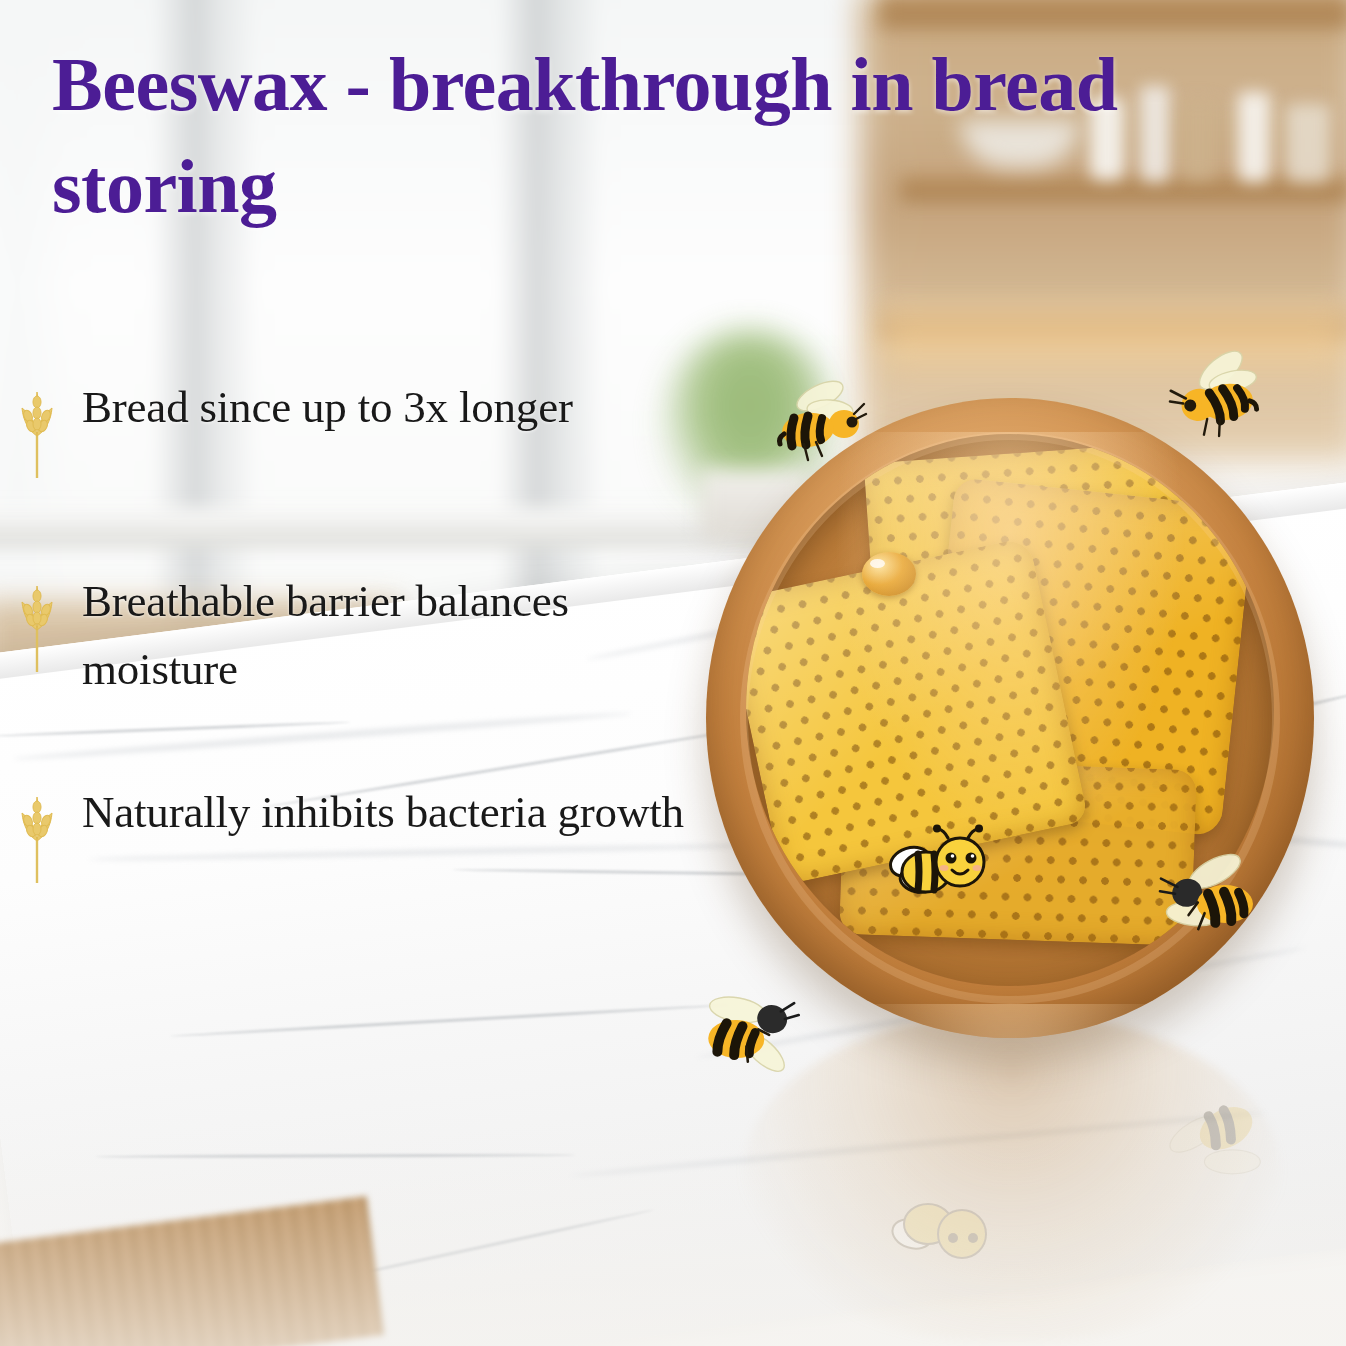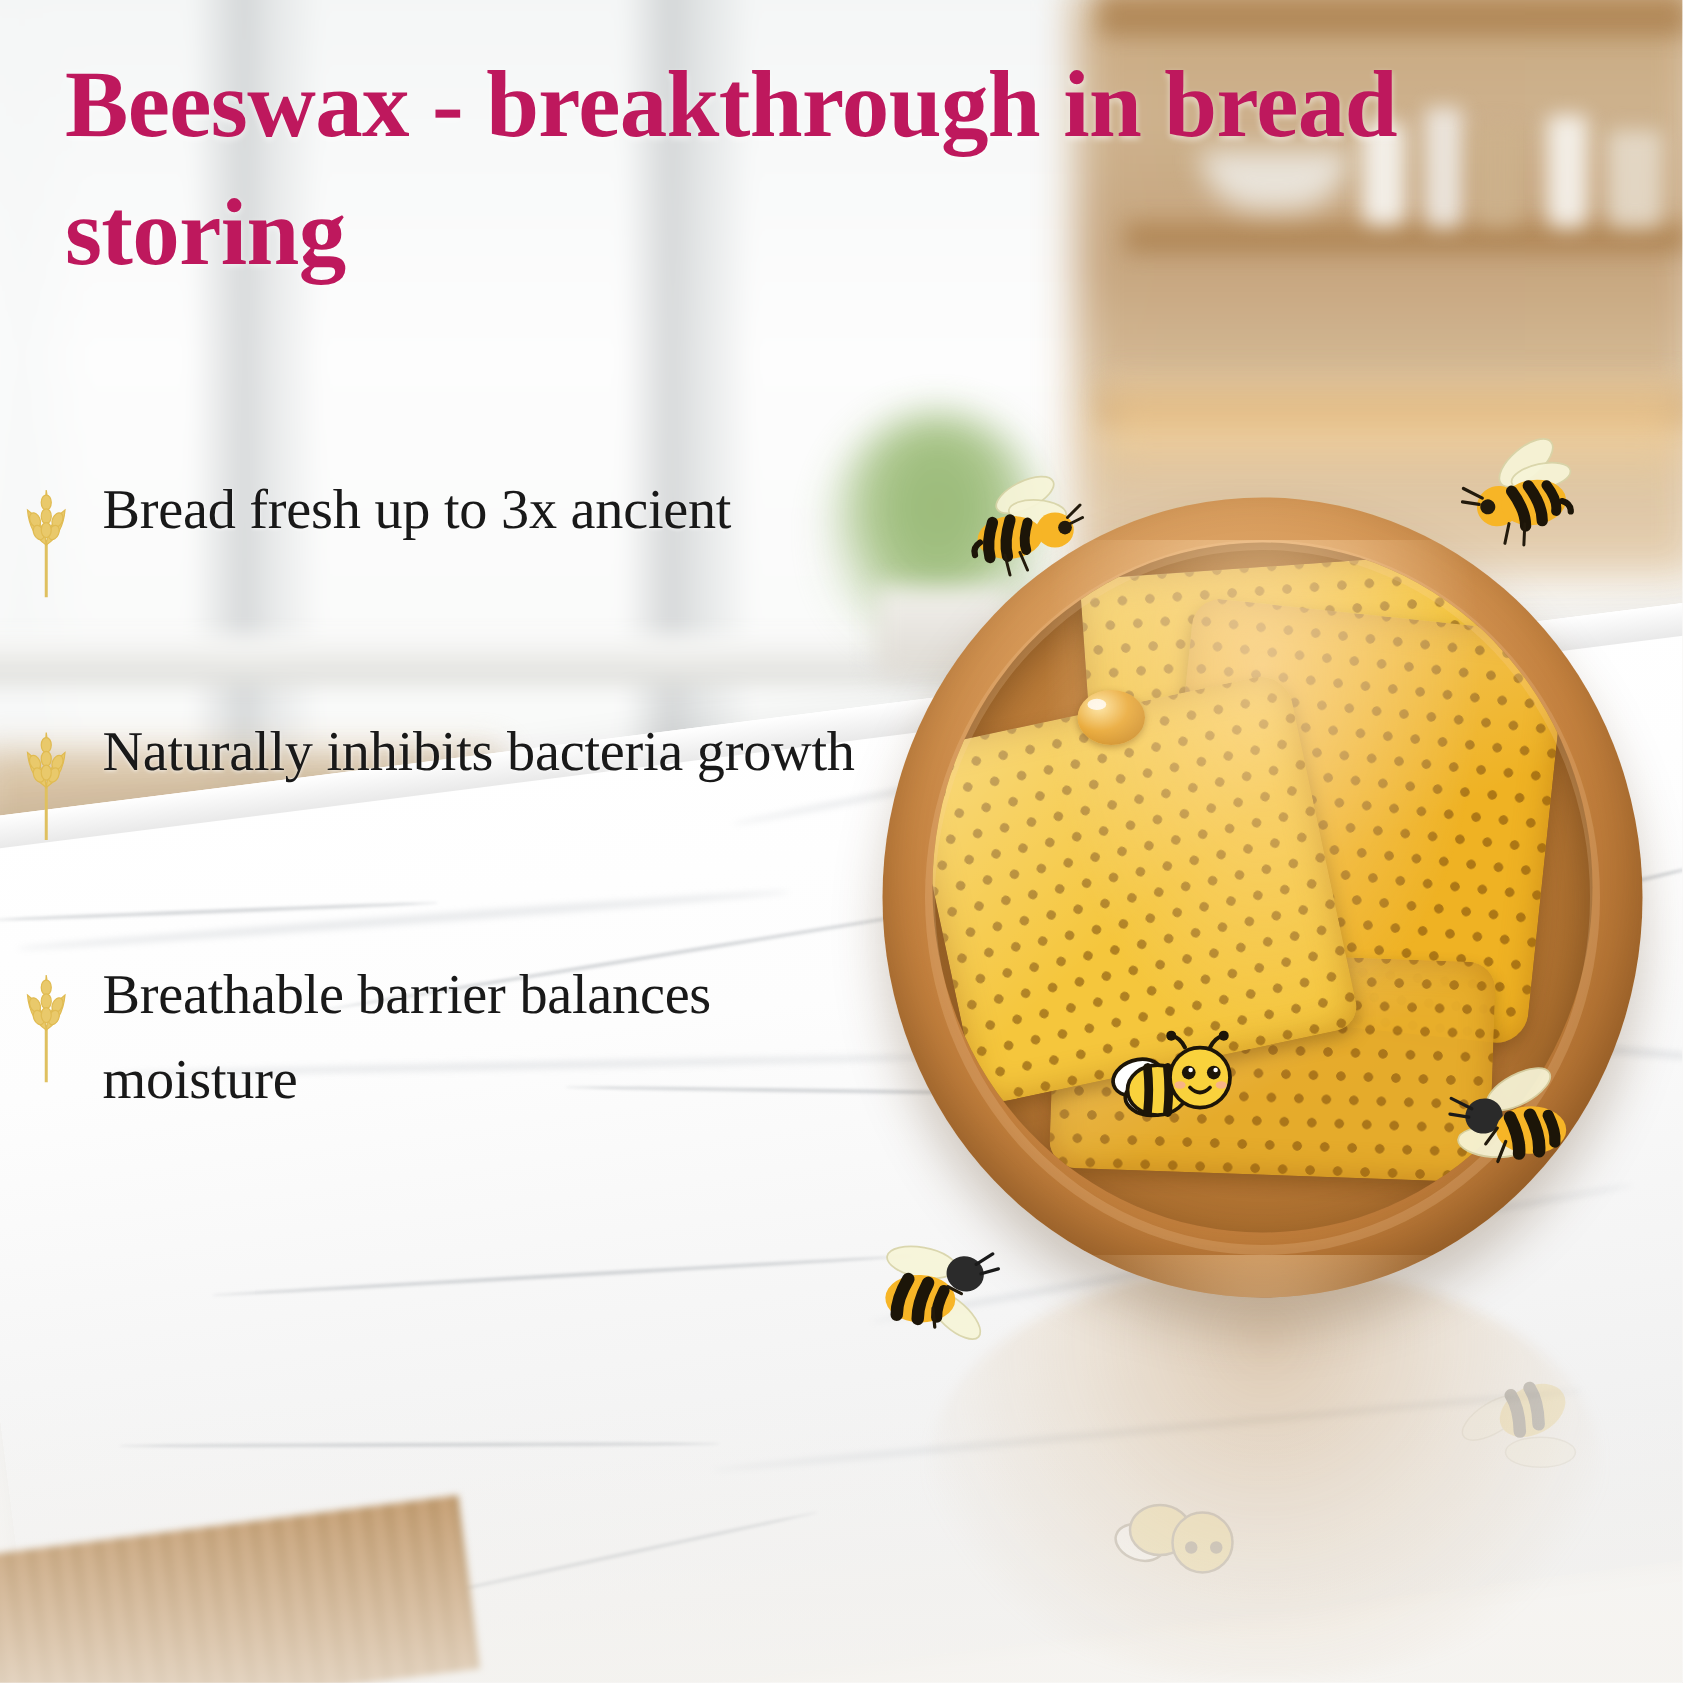--- a/index.html
+++ b/index.html
@@ -114,21 +114,21 @@
   }
   .floor-sheen{
     position:absolute;left:0;bottom:0;width:100%;height:230px;
     background:linear-gradient(180deg,rgba(255,255,255,0),rgba(246,244,240,.7));
   }
 
   
   .title{
     position:absolute;left:52px;top:34px;width:1110px;
     font-family:"Liberation Serif",serif;font-weight:700;
-    font-size:76px;line-height:1.34;color:#be185d;
+    font-size:76px;line-height:1.34;color:#4c1d95;
     letter-spacing:-.5px;
     text-shadow:0 2px 5px rgba(255,255,255,.55);
   }
 
   
   .features{position:absolute;left:0;top:372px;width:700px;}
   .feature{position:relative;display:flex;align-items:flex-start;margin-bottom:74px;min-height:120px;}
   .wheat{width:76px;flex:0 0 76px;margin-top:14px;margin-left:6px;}
   .wheat svg{display:block;width:62px;height:92px;}
   .ftext{
@@ -275,23 +275,44 @@
             <ellipse cx="22" cy="30" rx="4" ry="6" transform="rotate(-24 22 30)"></ellipse>
             <ellipse cx="25" cy="40" rx="4" ry="6" transform="rotate(-24 25 40)"></ellipse>
             <ellipse cx="40" cy="30" rx="4" ry="6" transform="rotate(24 40 30)"></ellipse>
             <ellipse cx="37" cy="40" rx="4" ry="6" transform="rotate(24 37 40)"></ellipse>
             <ellipse cx="31" cy="16" rx="4" ry="6"></ellipse>
             <ellipse cx="31" cy="27" rx="4" ry="6"></ellipse>
             <ellipse cx="31" cy="38" rx="4" ry="6"></ellipse>
           </g>
         </svg>
       </div>
-      <div class="ftext">Bread fresh up to 3x ancient</div>
+      <div class="ftext">Bread since up to 3x longer</div>
     </div>
 
+
+    <div class="feature">
+      <div class="wheat">
+        <svg viewBox="0 0 62 92">
+          <g fill="#e9c96b" stroke="#e0bb52" stroke-width="1">
+            <path d="M31 92 L31 46" stroke="#dfc05f" stroke-width="2.4" fill="none"></path>
+            <path d="M31 50 C22 44 17 34 16 22 C24 28 30 38 31 50 Z"></path>
+            <path d="M31 50 C40 44 45 34 46 22 C38 28 32 38 31 50 Z"></path>
+            <path d="M31 44 C29 32 30 18 31 6 C33 18 34 32 31 44 Z"></path>
+            <ellipse cx="22" cy="30" rx="4" ry="6" transform="rotate(-24 22 30)"></ellipse>
+            <ellipse cx="25" cy="40" rx="4" ry="6" transform="rotate(-24 25 40)"></ellipse>
+            <ellipse cx="40" cy="30" rx="4" ry="6" transform="rotate(24 40 30)"></ellipse>
+            <ellipse cx="37" cy="40" rx="4" ry="6" transform="rotate(24 37 40)"></ellipse>
+            <ellipse cx="31" cy="16" rx="4" ry="6"></ellipse>
+            <ellipse cx="31" cy="27" rx="4" ry="6"></ellipse>
+            <ellipse cx="31" cy="38" rx="4" ry="6"></ellipse>
+          </g>
+        </svg>
+      </div>
+      <div class="ftext">Breathable barrier balances moisture</div>
+    </div>
 
     <div class="feature">
       <div class="wheat">
         <svg viewBox="0 0 62 92">
           <g fill="#e9c96b" stroke="#e0bb52" stroke-width="1">
             <path d="M31 92 L31 46" stroke="#dfc05f" stroke-width="2.4" fill="none"></path>
             <path d="M31 50 C22 44 17 34 16 22 C24 28 30 38 31 50 Z"></path>
             <path d="M31 50 C40 44 45 34 46 22 C38 28 32 38 31 50 Z"></path>
             <path d="M31 44 C29 32 30 18 31 6 C33 18 34 32 31 44 Z"></path>
             <ellipse cx="22" cy="30" rx="4" ry="6" transform="rotate(-24 22 30)"></ellipse>
@@ -300,41 +321,20 @@
             <ellipse cx="37" cy="40" rx="4" ry="6" transform="rotate(24 37 40)"></ellipse>
             <ellipse cx="31" cy="16" rx="4" ry="6"></ellipse>
             <ellipse cx="31" cy="27" rx="4" ry="6"></ellipse>
             <ellipse cx="31" cy="38" rx="4" ry="6"></ellipse>
           </g>
         </svg>
       </div>
       <div class="ftext">Naturally inhibits bacteria growth</div>
     </div>
 
-    <div class="feature">
-      <div class="wheat">
-        <svg viewBox="0 0 62 92">
-          <g fill="#e9c96b" stroke="#e0bb52" stroke-width="1">
-            <path d="M31 92 L31 46" stroke="#dfc05f" stroke-width="2.4" fill="none"></path>
-            <path d="M31 50 C22 44 17 34 16 22 C24 28 30 38 31 50 Z"></path>
-            <path d="M31 50 C40 44 45 34 46 22 C38 28 32 38 31 50 Z"></path>
-            <path d="M31 44 C29 32 30 18 31 6 C33 18 34 32 31 44 Z"></path>
-            <ellipse cx="22" cy="30" rx="4" ry="6" transform="rotate(-24 22 30)"></ellipse>
-            <ellipse cx="25" cy="40" rx="4" ry="6" transform="rotate(-24 25 40)"></ellipse>
-            <ellipse cx="40" cy="30" rx="4" ry="6" transform="rotate(24 40 30)"></ellipse>
-            <ellipse cx="37" cy="40" rx="4" ry="6" transform="rotate(24 37 40)"></ellipse>
-            <ellipse cx="31" cy="16" rx="4" ry="6"></ellipse>
-            <ellipse cx="31" cy="27" rx="4" ry="6"></ellipse>
-            <ellipse cx="31" cy="38" rx="4" ry="6"></ellipse>
-          </g>
-        </svg>
-      </div>
-      <div class="ftext">Breathable barrier balances moisture</div>
-    </div>
-
   </div>
 
   <div class="reflection"></div>
 
   <div class="bowl-wrap">
     <div class="bowl"></div>
     <div class="bowl-inner">
       <div class="comb comb-a">
           <span class="comb-gloss"></span>
         </div>

